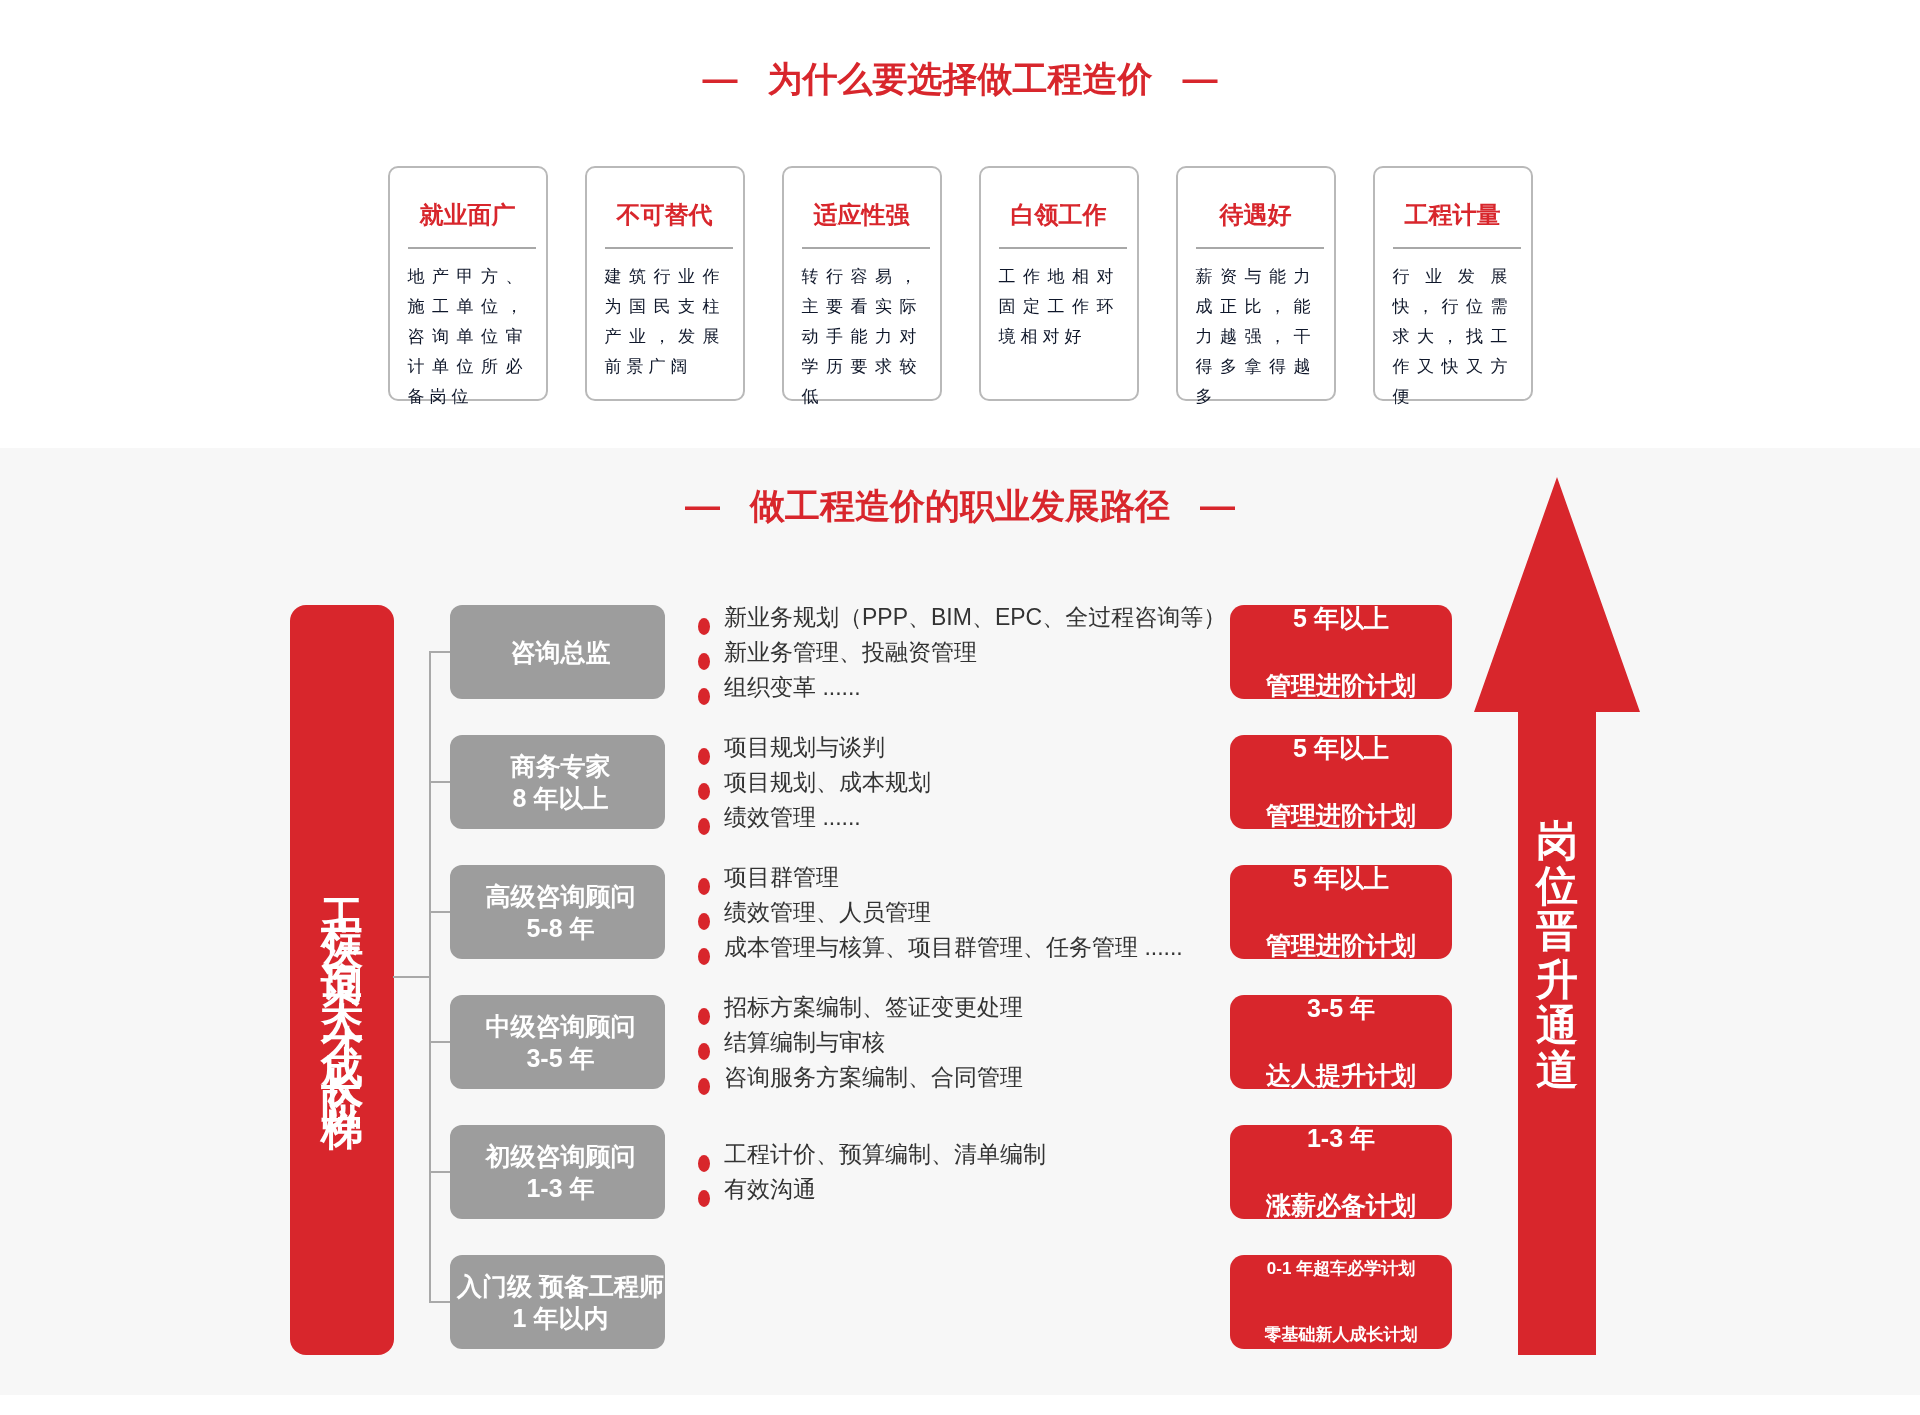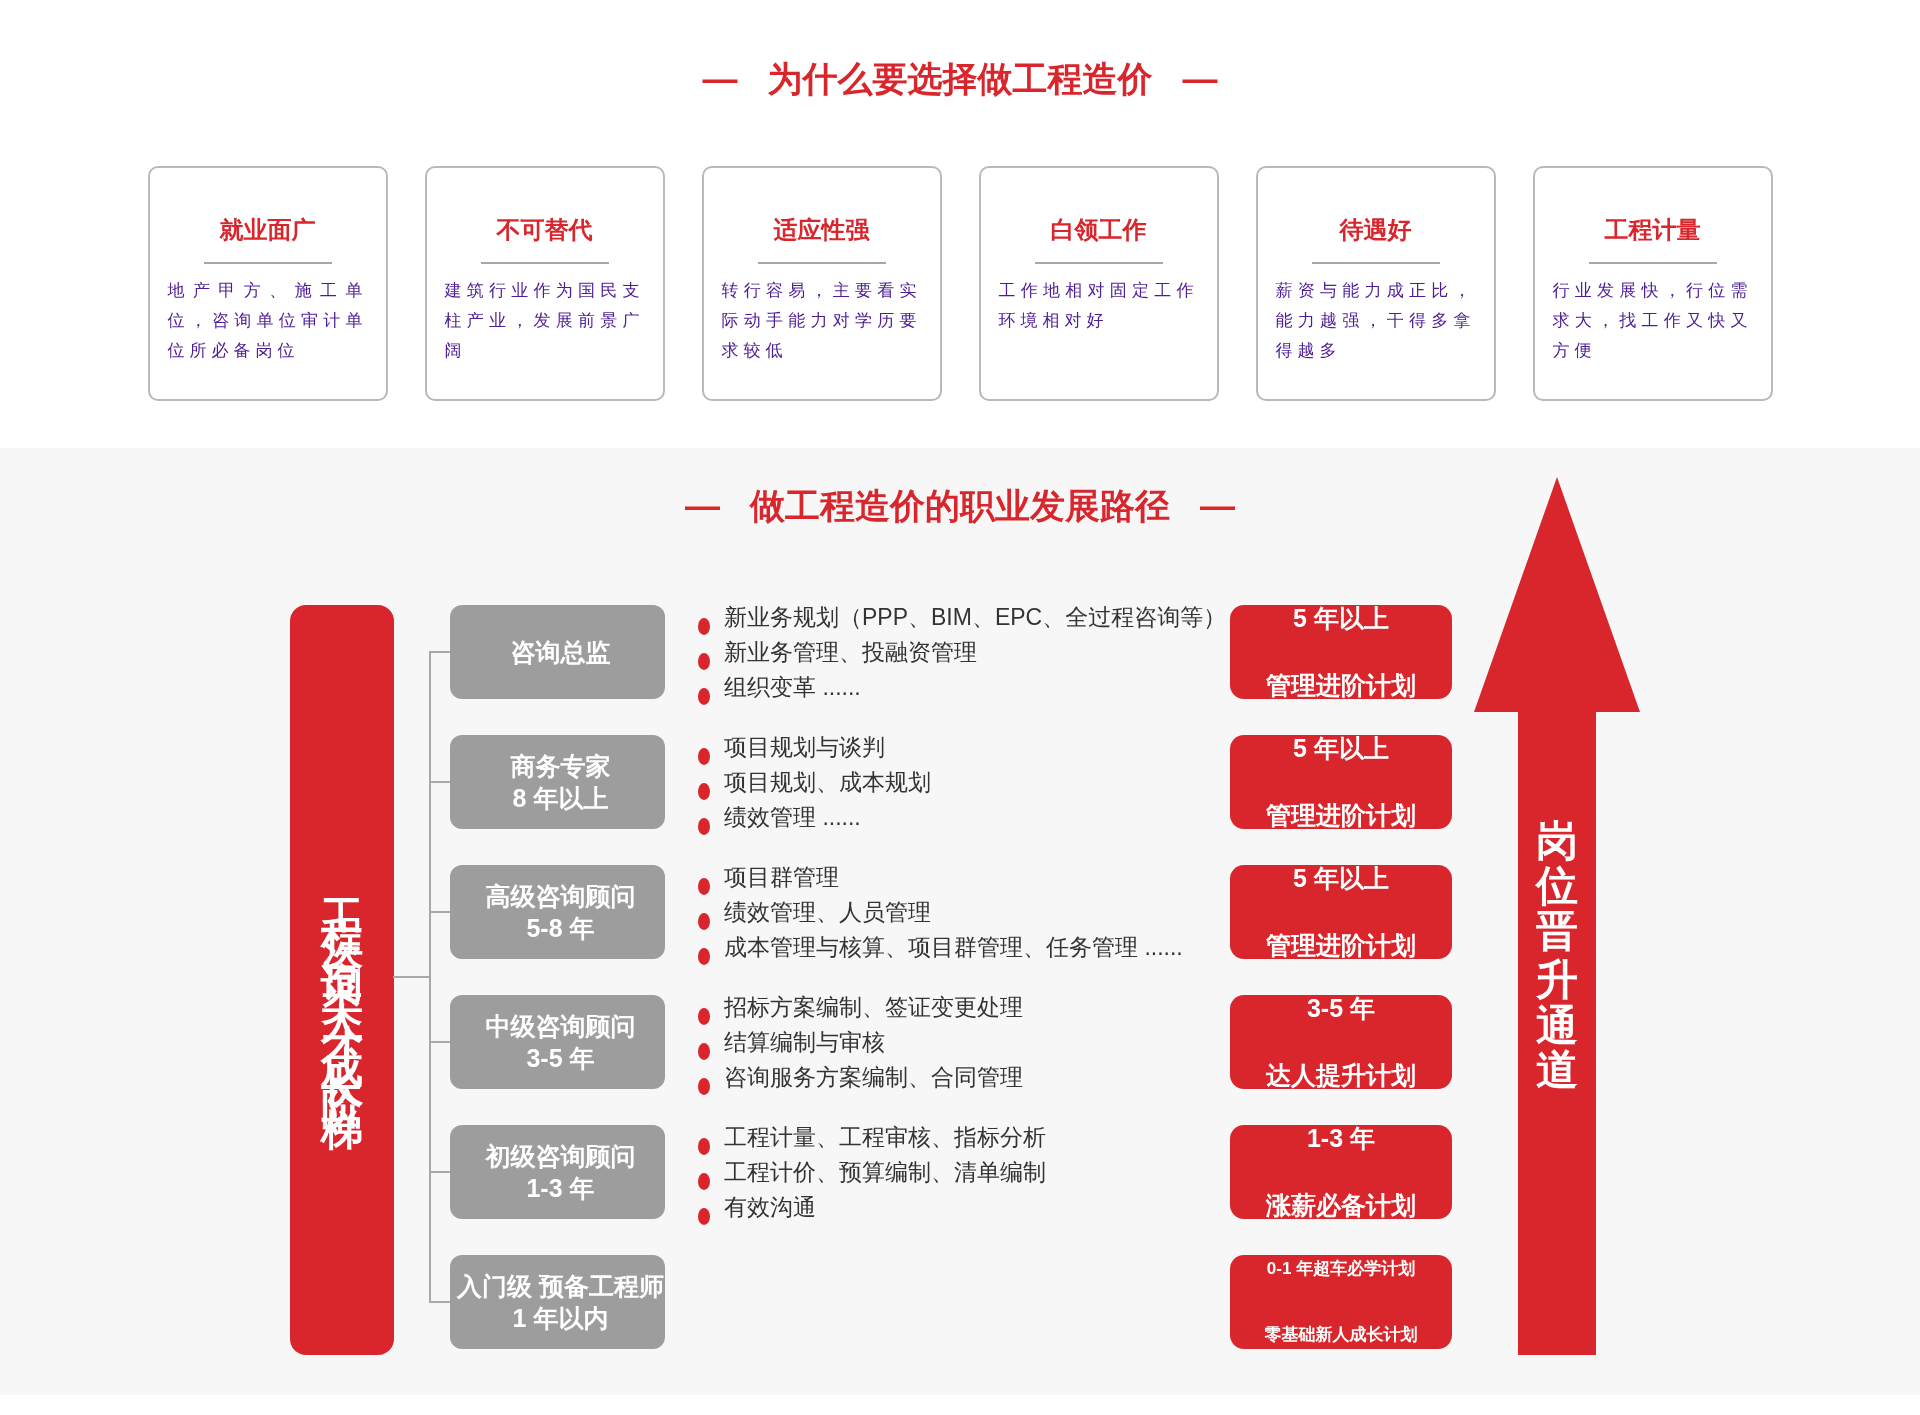--- a/index.html
+++ b/index.html
@@ -11,26 +11,26 @@
   *{margin:0;padding:0;box-sizing:border-box;}
   body{background:#fff;font-family:"Liberation Sans","DejaVu Sans",sans-serif;}
   .page{position:relative;width:1920px;height:1415px;background:#fff;overflow:hidden;}
 
   
   .why{height:448px;background:#fff;padding-top:61px;}
   .sec-title{display:flex;justify-content:center;align-items:center;gap:30px;
              color:var(--red);font-size:35px;font-weight:bold;line-height:1;}
   .dash{font-weight:bold;}
   .cards{display:flex;justify-content:center;gap:37px;margin-top:70px;}
-  .card{width:240px;height:235px;border:2px solid #b9b9b9;border-radius:10px;
-        background:#fff;padding:46px 18px 0;}
+  .card{width:160px;height:235px;border:2px solid #b9b9b9;border-radius:10px;
+        background:#fff;padding:31px 18px 0;}
   .card-title{text-align:center;color:var(--red);font-size:24px;font-weight:bold;}
   .card-divider{width:128px;height:2px;background:#a8a8a8;margin:16px auto 13px;}
-  .card-body{font-size:17px;line-height:30px;color:#4c1d95;text-align:justify;
-             text-justify:inter-character;letter-spacing:5px;font-family:Liberation Mono, monospace;}
+  .card-body{font-size:17px;line-height:30px;color:#0f172a;text-align:justify;
+             text-justify:inter-character;letter-spacing:5px;}
 
   
   .path{position:relative;height:947px;background:var(--bg2);}
   .path-title{position:absolute;top:40px;left:0;right:0;}
 
   .pillar{position:absolute;left:290px;top:157px;width:104px;height:750px;
           background:var(--red);border-radius:16px;
           display:flex;align-items:center;justify-content:center;}
   .vtext{writing-mode:vertical-lr;text-orientation:upright;color:#fff;
          font-weight:bold;}
@@ -230,24 +230,20 @@
     </div>
 
     <div class="row" style="top:677px">
       <div class="role-box">
         <span class="role-name">初级咨询顾问</span>
         <span class="role-years">1-3 年</span>
       </div>
       <ul class="skills">
         <li class="skill">
             <span class="dot"></span>
-            <span>工程计量、工程审核、指标分析</span>
-          </li>
-        <li class="skill">
-            <span class="dot"></span>
             <span>工程计价、预算编制、清单编制</span>
           </li>
         <li class="skill">
             <span class="dot"></span>
             <span>有效沟通</span>
           </li>
       </ul>
       <div class="plan-box">
         <span>1-3 年</span>
         <span>涨薪必备计划</span>

